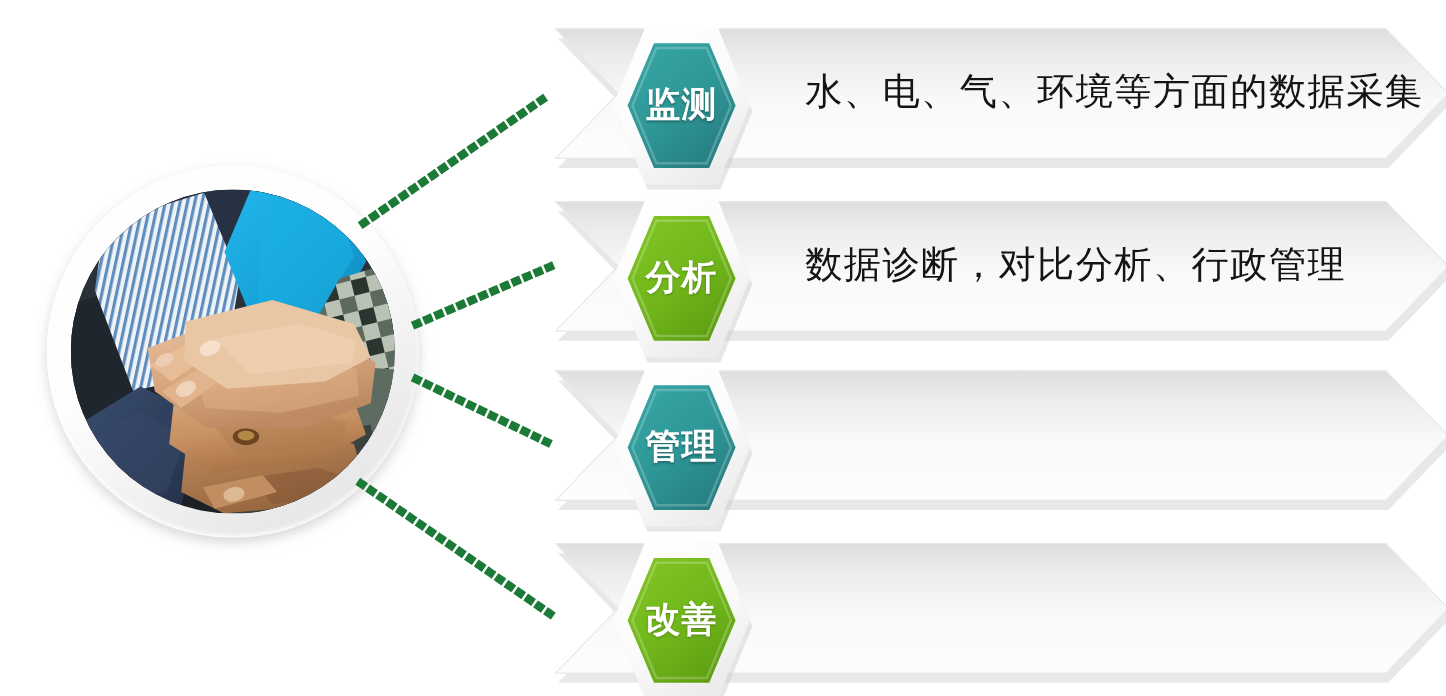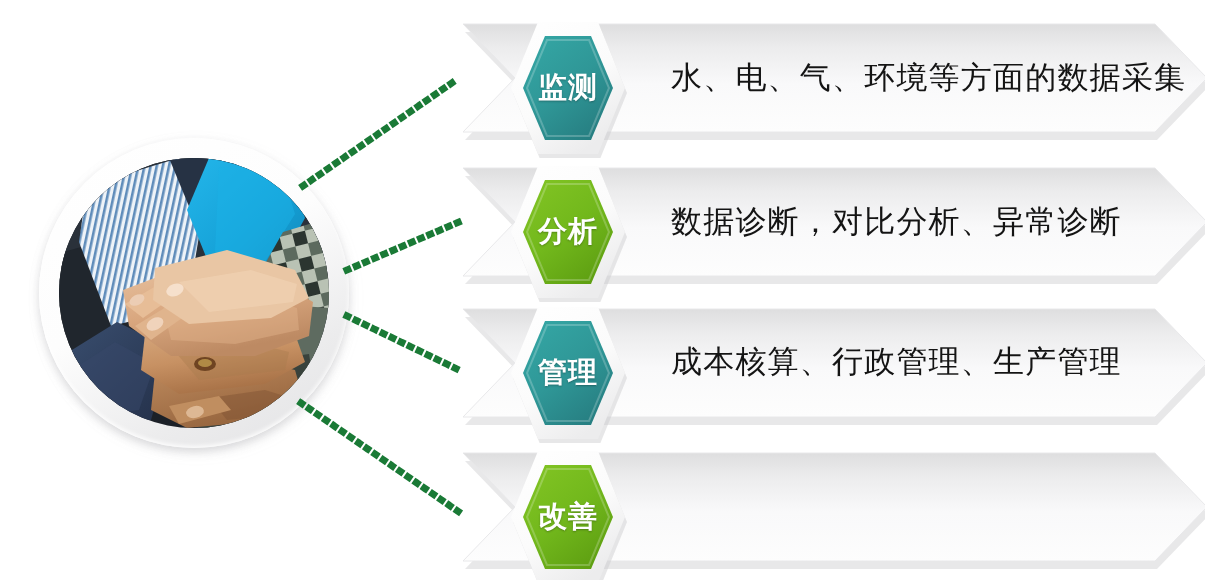--- a/index.html
+++ b/index.html
@@ -281,21 +281,21 @@
             <stop offset="100%" stop-color="#5fa012"></stop>
           </linearGradient>
         </defs>
         <path d="M31 4 H91 L118 70 L91 136 H31 L4 70 Z" fill="#c9c9cc" opacity="0.45" transform="translate(2,5)"></path>
         <path d="M31 4 H91 L118 70 L91 136 H31 L4 70 Z" fill="url(#hexframe2)"></path>
         <path d="M38 18 H84 L106 70 L84 122 H38 L16 70 Z" fill="url(#hexfill2)"></path>
         <path d="M40 22 H82 L102 70 L82 118 H40 L20 70 Z" fill="none" stroke="rgba(255,255,255,0.22)" stroke-width="2"></path>
       </svg>
       <div class="hex-label">分析</div>
     </div>
-    <div class="row-text">数据诊断，对比分析、异常诊断</div>
+    <div class="row-text">数据诊断，对比分析、行政管理</div>
   </div>
 
   <div class="row" style="top:303px;font-family:Liberation Serif, serif;">
     <svg class="banner-svg" width="753" height="145" viewBox="0 0 753 145" xmlns="http://www.w3.org/2000/svg">
       <defs>
         <linearGradient id="bg3" x1="0" y1="0" x2="0" y2="1">
           <stop offset="0%" stop-color="#dededf"></stop>
           <stop offset="22%" stop-color="#ececed"></stop>
           <stop offset="55%" stop-color="#f9f9fa"></stop>
           <stop offset="100%" stop-color="#fdfdfd"></stop>
@@ -318,21 +318,20 @@
             <stop offset="100%" stop-color="#277f82"></stop>
           </linearGradient>
         </defs>
         <path d="M31 4 H91 L118 70 L91 136 H31 L4 70 Z" fill="#c9c9cc" opacity="0.45" transform="translate(2,5)"></path>
         <path d="M31 4 H91 L118 70 L91 136 H31 L4 70 Z" fill="url(#hexframe3)"></path>
         <path d="M38 18 H84 L106 70 L84 122 H38 L16 70 Z" fill="url(#hexfill3)"></path>
         <path d="M40 22 H82 L102 70 L82 118 H40 L20 70 Z" fill="none" stroke="rgba(255,255,255,0.22)" stroke-width="2"></path>
       </svg>
       <div class="hex-label">管理</div>
     </div>
-    <div class="row-text">成本核算、行政管理、生产管理</div>
   </div>
 
   <div class="row" style="top:447px;">
     <svg class="banner-svg" width="753" height="145" viewBox="0 0 753 145" xmlns="http://www.w3.org/2000/svg">
       <defs>
         <linearGradient id="bg4" x1="0" y1="0" x2="0" y2="1">
           <stop offset="0%" stop-color="#dededf"></stop>
           <stop offset="22%" stop-color="#ececed"></stop>
           <stop offset="55%" stop-color="#f9f9fa"></stop>
           <stop offset="100%" stop-color="#fdfdfd"></stop>

